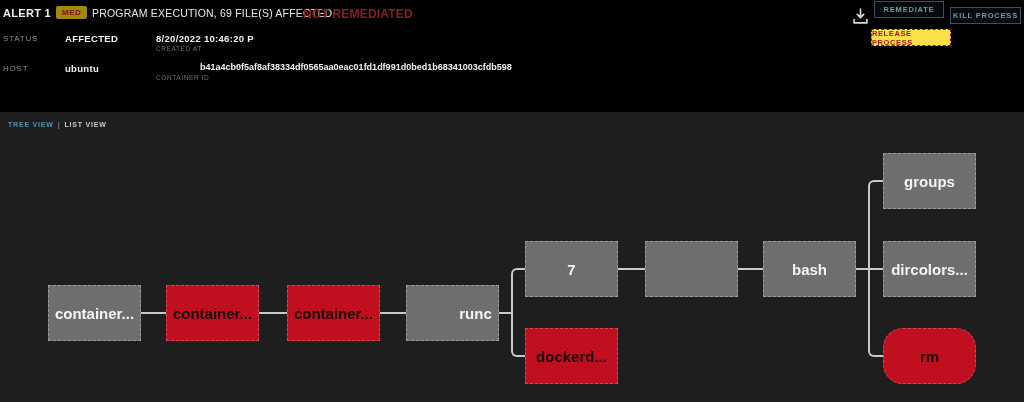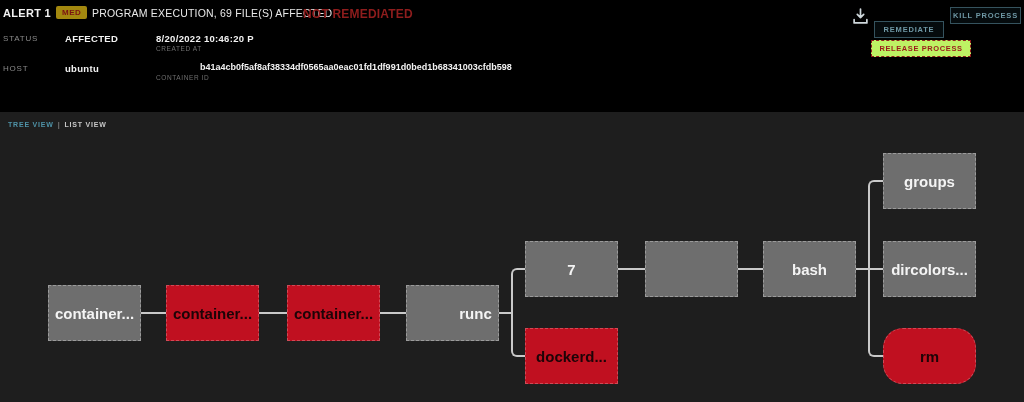--- a/index.html
+++ b/index.html
@@ -12,23 +12,23 @@
   .alert-title { position:absolute; left:3px; top:7px; font-size:11px; font-weight:bold; color:#f2f2f2; letter-spacing:.3px; }
   .sev-badge { position:absolute; left:56px; top:6px; padding:2px 6px; background:#a3880f; color:#7a1212;
                font-size:8px; font-weight:bold; border-radius:2px; letter-spacing:.5px; }
   .alert-desc { position:absolute; left:92px; top:7px; font-size:10.5px; font-weight:normal; color:#e8e8e8; letter-spacing:.2px; }
   .not-remediated { position:absolute; left:303px; top:7px; font-size:12px; font-weight:bold; color:#8f1d1d; letter-spacing:.2px; }
 
   .dl-icon { position:absolute; left:852px; top:8px; width:17px; height:17px; }
   .btn { position:absolute; height:17px; background:#050b0d; border:1px solid #35535e;
          color:#6f98a5; font-size:7.5px; font-weight:bold; letter-spacing:.8px;
          display:flex; align-items:center; justify-content:center; cursor:pointer; }
-  .btn-remediate { left:874px; top:21px; width:70px; }
+  .btn-remediate { left:874px; top:1px; width:70px; }
   .btn-kill { left:950px; top:7px; width:71px; }
-  .btn-release { left:871px; top:40px; width:100px; height:17px; background:#bef264;
+  .btn-release { left:871px; top:29px; width:80px; height:17px; background:#fde047;
                  border:1px dashed #8f1d1d; color:#9b1b1b; font-size:7.5px; font-weight:bold;
                  letter-spacing:.6px; display:flex; align-items:center; justify-content:center; cursor:pointer;
                  position:absolute; }
 
   .meta-label { position:absolute; font-size:8px; color:#8a8a8a; letter-spacing:.8px; }
   .meta-value { position:absolute; font-size:9.5px; font-weight:bold; color:#f2f2f2; letter-spacing:.3px; }
   .meta-sub   { position:absolute; font-size:6.5px; color:#6f6f6f; letter-spacing:.6px; }
 
   
   .tabs { position:absolute; left:0; top:93px; width:1024px; height:19px; background:#000; }

